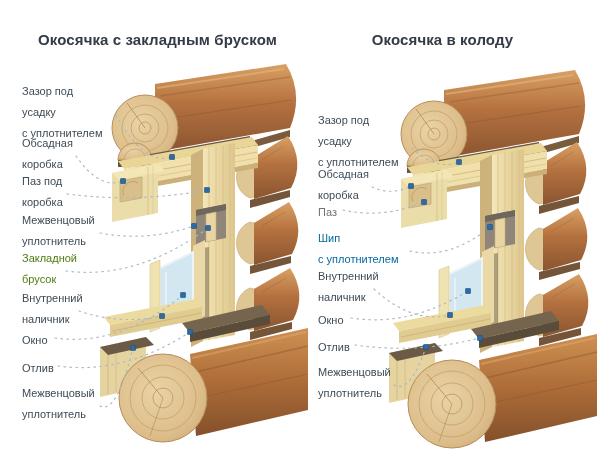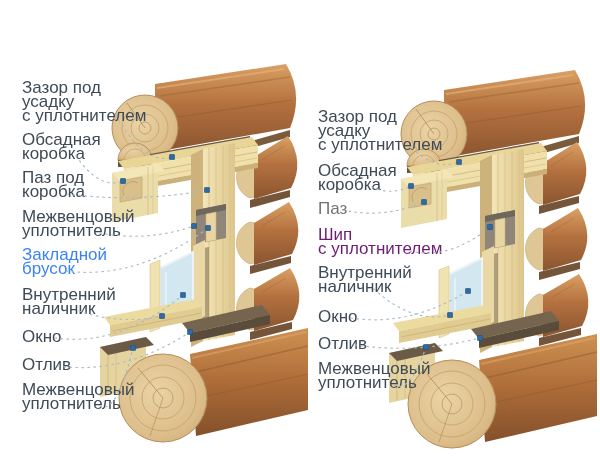--- a/index.html
+++ b/index.html
@@ -9,21 +9,21 @@
     font-family:"Liberation Sans","DejaVu Sans",sans-serif;
   }
   .stage{position:absolute;inset:0;}
   svg.layer{position:absolute;left:0;top:0;pointer-events:none;}
   .panel-title{
     position:absolute;text-align:center;
     font-size:15px;font-weight:700;color:#333b47;letter-spacing:.1px;
   }
   .lbl{
     position:absolute;
-    font-size:17px;line-height:14px;color:#3d4b57;
+    font-size:11px;line-height:21px;color:#3d4b57;
     white-space:pre-line;
   }
 </style>
 </head>
 <body>
 
 <div class="stage">
 
   <svg class="layer" width="600" height="462" viewBox="0 0 600 462">
     <defs>
@@ -157,46 +157,48 @@
           <path d="M163,398 L138,368" stroke="#b08a57" stroke-width="1" opacity="0.8" fill="none"></path>
           <path d="M163,398 L150,436" stroke="#b08a57" stroke-width="0.9" opacity="0.7" fill="none"></path>
         </g>
       </g>
     </defs>
 
     <use href="#illu"></use>
     <use href="#illu" transform="translate(289,6)"></use>
   </svg>
 
+  <div class="panel-title" style="left: 20px; top: 31px; width: 275px; color: rgb(51, 59, 71);">Окосячка с закладным бруском</div>
+  <div class="panel-title" style="left: 330px; top: 31px; width: 225px; color: rgb(51, 59, 71);">Окосячка в колоду</div>
 
   <div id="labels">
       <div class="lbl" style="left: 22px; top: 81px; color: rgb(61, 75, 87);">Зазор под
 усадку
 с уплотнителем</div>
       <div class="lbl" style="left: 22px; top: 133px; color: rgb(61, 75, 87);">Обсадная
 коробка</div>
       <div class="lbl" style="left: 22px; top: 171px; color: rgb(61, 75, 87);">Паз под
 коробка</div>
       <div class="lbl" style="left: 22px; top: 210px; color: rgb(61, 75, 87);">Межвенцовый
 уплотнитель</div>
-      <div class="lbl" style="left: 22px; top: 248px; color: #3b82f6;">Закладной
+      <div class="lbl" style="left: 22px; top: 248px; color: #4d7c0f;">Закладной
 брусок</div>
       <div class="lbl" style="left: 22px; top: 288px; color: rgb(61, 75, 87);">Внутренний
 наличник</div>
       <div class="lbl" style="left: 22px; top: 330px; color: rgb(61, 75, 87);">Окно</div>
       <div class="lbl" style="left: 22px; top: 358px; color: rgb(61, 75, 87);">Отлив</div>
       <div class="lbl" style="left: 22px; top: 383px; color: rgb(61, 75, 87);">Межвенцовый
 уплотнитель</div>
       <div class="lbl" style="left: 318px; top: 110px; color: rgb(61, 75, 87);">Зазор под
 усадку
 с уплотнителем</div>
       <div class="lbl" style="left: 318px; top: 164px; color: rgb(61, 75, 87);">Обсадная
 коробка</div>
       <div class="lbl" style="left: 318px; top: 202px; color: #737373;">Паз</div>
-      <div class="lbl" style="left: 318px; top: 228px; color: #701a75;">Шип
+      <div class="lbl" style="left: 318px; top: 228px; color: #0369a1;">Шип
 с уплотнителем</div>
       <div class="lbl" style="left: 318px; top: 266px; color: rgb(61, 75, 87);">Внутренний
 наличник</div>
       <div class="lbl" style="left: 318px; top: 310px; color: rgb(61, 75, 87);">Окно</div>
       <div class="lbl" style="left: 318px; top: 337px; color: rgb(61, 75, 87);">Отлив</div>
       <div class="lbl" style="left: 318px; top: 362px; color: rgb(61, 75, 87);">Межвенцовый
 уплотнитель</div>
     </div>
 
   <svg id="overlay" class="layer" width="600" height="462" viewBox="0 0 600 462">

